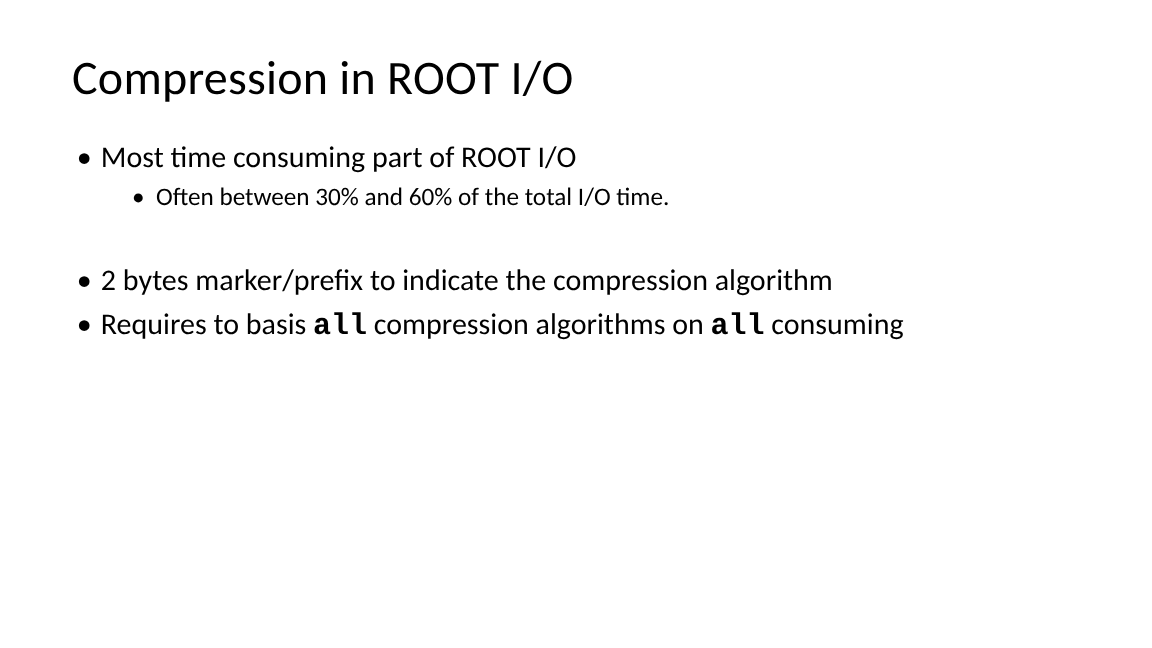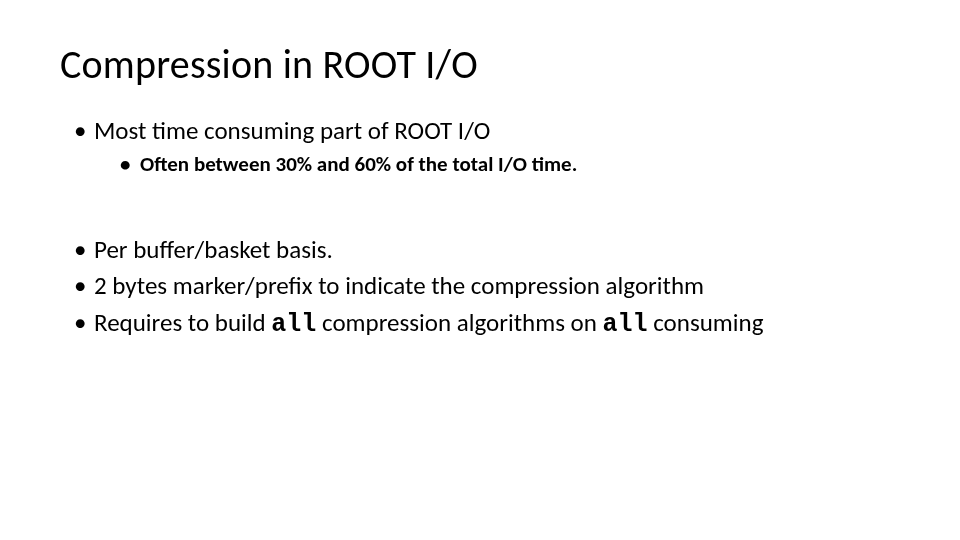--- a/index.html
+++ b/index.html
@@ -20,21 +20,21 @@
   }
   .title {
     font-size: 40px;
     font-weight: 300;
     letter-spacing: 0.2px;
     margin: 0 0 26px 0;
   }
   ul.lvl1 {
     list-style: none;
     padding: 0;
-    margin: 10px;
+    margin: 0;
     font-family: "Segoe UI", Calibri, Arial, sans-serif;
   }
   ul.lvl1 > li {
     position: relative;
     padding-left: 24px;
     font-size: 25px;
     line-height: 1.3;
     font-weight: 400;
     margin-bottom: 4px;
   }
@@ -47,21 +47,21 @@
   ul.lvl2 {
     list-style: none;
     padding: 0;
     margin: 2px 0 0 26px;
   }
   ul.lvl2 > li {
     position: relative;
     padding-left: 20px;
     font-size: 21px;
     line-height: 1.35;
-    font-weight: 700;
+    font-weight: 400;
     margin-bottom: 4px;
   }
   ul.lvl2 > li::before {
     content: "•";
     position: absolute;
     left: 0;
     top: 0;
   }
   .spacer {
     height: 36px;
@@ -86,23 +86,20 @@
           <span>Often between 30% and 60% of the total I/O time.</span>
         </li>
       </ul>
     </li>
   </ul>
 
   <div class="spacer"></div>
 
   <ul class="lvl1">
     <li>
-      <span>Per buffer/basket basis.</span>
-    </li>
-    <li>
       <span>2 bytes marker/prefix to indicate the compression algorithm</span>
     </li>
     <li>
-      <span>Requires to build </span><b>all</b><span> compression algorithms on </span><b>all</b><span> consuming</span>
+      <span>Requires to basis </span><b>all</b><span> compression algorithms on </span><b>all</b><span> consuming</span>
     </li>
   </ul>
 
 </div>
 
 </body></html>

